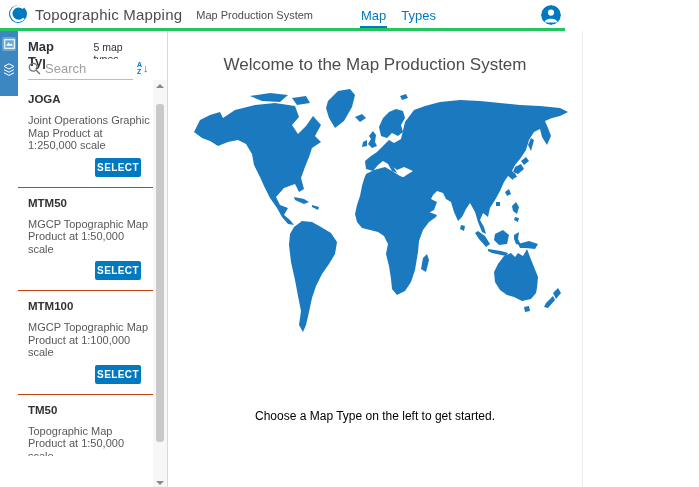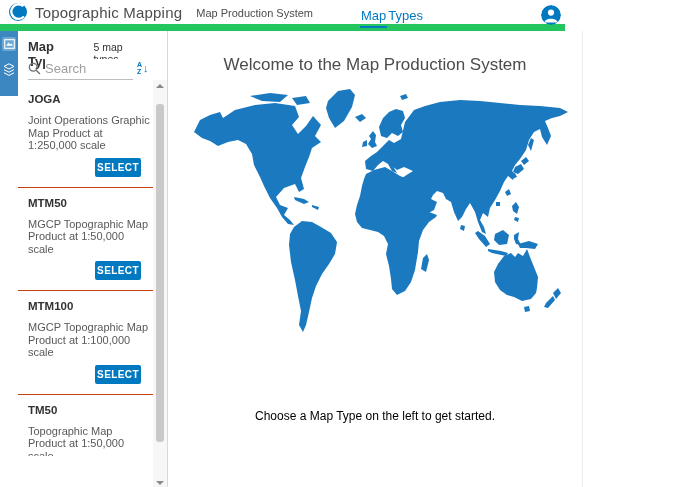--- a/index.html
+++ b/index.html
@@ -3,25 +3,25 @@
 <meta charset="utf-8">
 <style>
   :root { --accent:#0079c1; }
   * { box-sizing:border-box; margin:0; padding:0; }
   html,body { width:699px; height:487px; overflow:hidden; background:#fff;
     font-family:"Liberation Sans", sans-serif; color:#323232; }
   #app { position:relative; width:699px; height:487px; }
 
   
   .header { position:absolute; left:0; top:0; width:565px; height:31px; background:#fff;
-    border-bottom:7px solid #22c55e; display:flex; align-items:center; }
+    border-bottom:3px solid #22c55e; display:flex; align-items:center; }
   .logo { width:20px; height:20px; margin-left:8px; flex:0 0 auto; }
   .app-title { font-size:15px; color:#4d4d4d; margin-left:7px; letter-spacing:.2px; }
   .app-subtitle { font-size:11px; color:#4c4c4c; margin-left:14px; margin-top:2px; }
-  .nav { position:absolute; left:360px; top:0; height:31px; display:flex; align-items:center; }
+  .nav { position:absolute; left:360px; top:0; height:31px; display:flex; align-items:center; gap:13px; }
   .nav-item { font-size:13px; color:var(--accent); cursor:pointer; height:31px; line-height:31px; position:relative; padding:0 1px; }
   .nav-item.active::after { content:""; position:absolute; left:0; right:0; bottom:3px; height:2px; background:var(--accent); }
   .avatar { position:absolute; right:4px; top:5px; width:20px; height:20px; border-radius:50%; overflow:hidden; cursor:pointer; }
 
   
   .strip { position:absolute; left:0; top:31px; width:18px; height:65px; background:#3c87c2; }
   .strip-tile { position:absolute; left:2px; top:6px; width:14px; height:14px; background:#6da9d5; border-radius:2px;
     display:flex; align-items:center; justify-content:center; cursor:pointer; }
   .strip-ico2 { position:absolute; left:3px; top:32px; width:12px; height:14px; cursor:pointer; }
 

